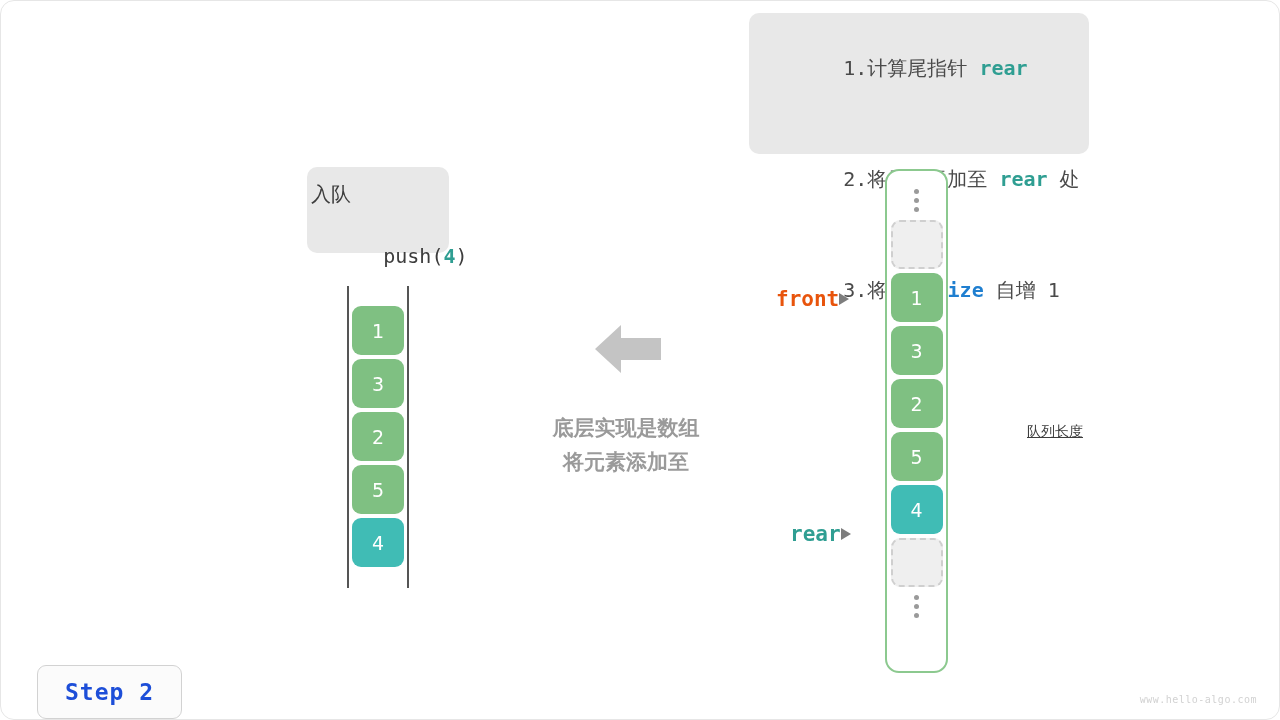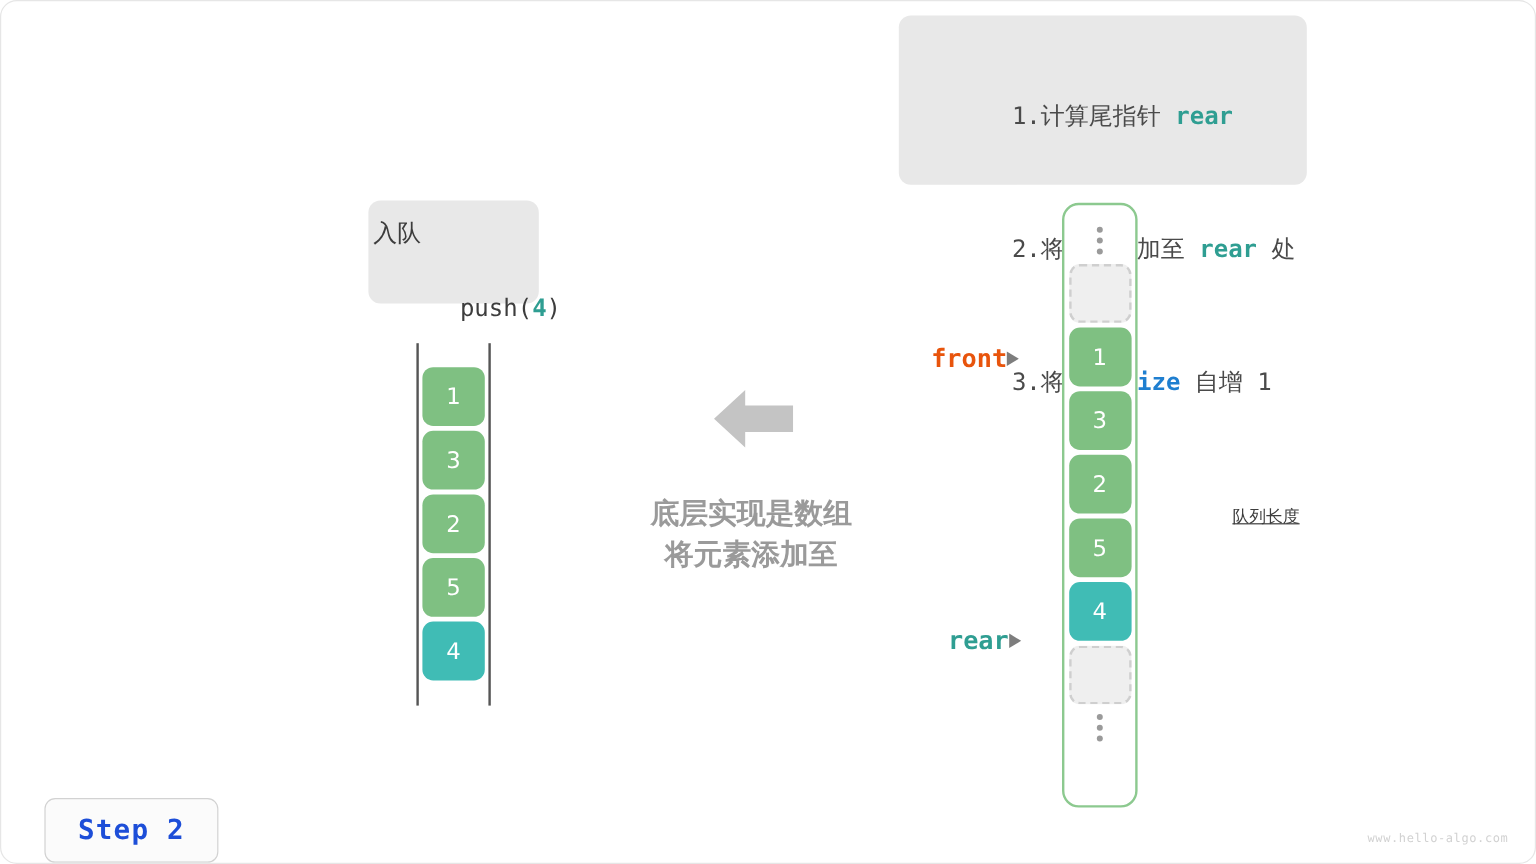--- a/index.html
+++ b/index.html
@@ -23,21 +23,21 @@
   .panel {
     position: absolute;
     background: #e8e8e8;
     border-radius: 10px;
   }
 
   
   #instr-box {
     left: 748px; top: 12px;
     width: 340px; height: 141px;
-    padding: 28px 22px 0 22px;
+    padding: 0 22px 0 22px;
   }
   .instr-line {
     font-family: "DejaVu Sans Mono", monospace;
     font-size: 20px;
     color: #4a4a4a;
     line-height: 37px;
     white-space: pre;
   }
   .kw-teal { color: #2f9e92; font-weight: bold; }
   .kw-blue { color: #1f7fd0; font-weight: bold; }
@@ -166,21 +166,21 @@
     position: absolute;
     left: 594px; top: 322px;
     width: 66px; height: 52px;
   }
   #center-caption {
     position: absolute;
     left: 527px; top: 410px;
     width: 196px;
     text-align: center;
     font-family: "DejaVu Sans", sans-serif;
-    font-size: 24px;
+    font-size: 21px;
     font-weight: bold;
     color: #9a9a9a;
     line-height: 34px;
   }
 
   
   #step-badge {
     position: absolute;
     left: 36px; top: 664px;
     width: 145px; height: 54px;

